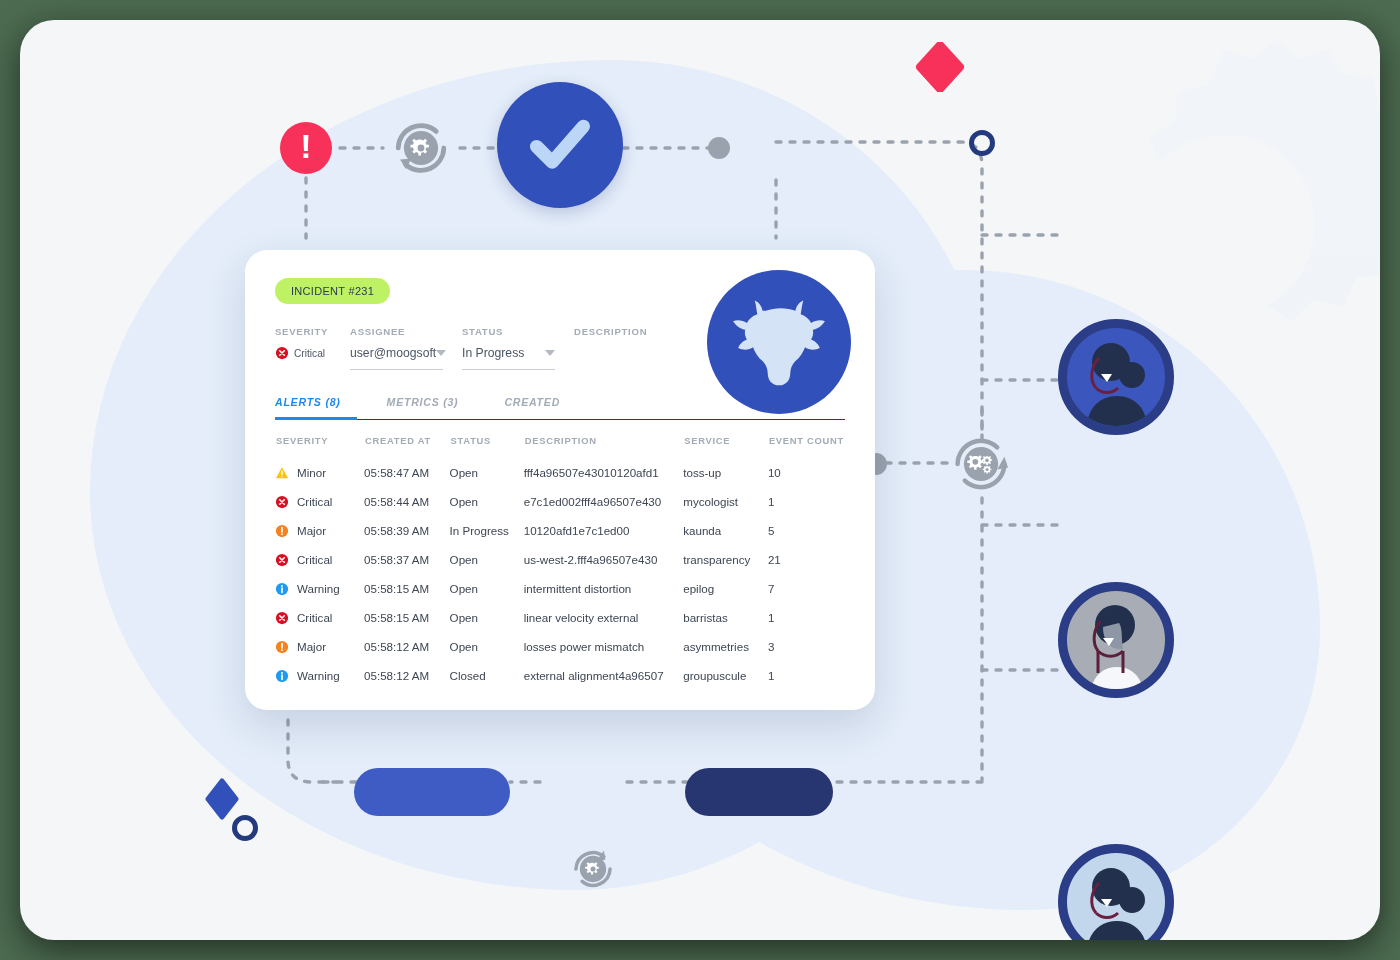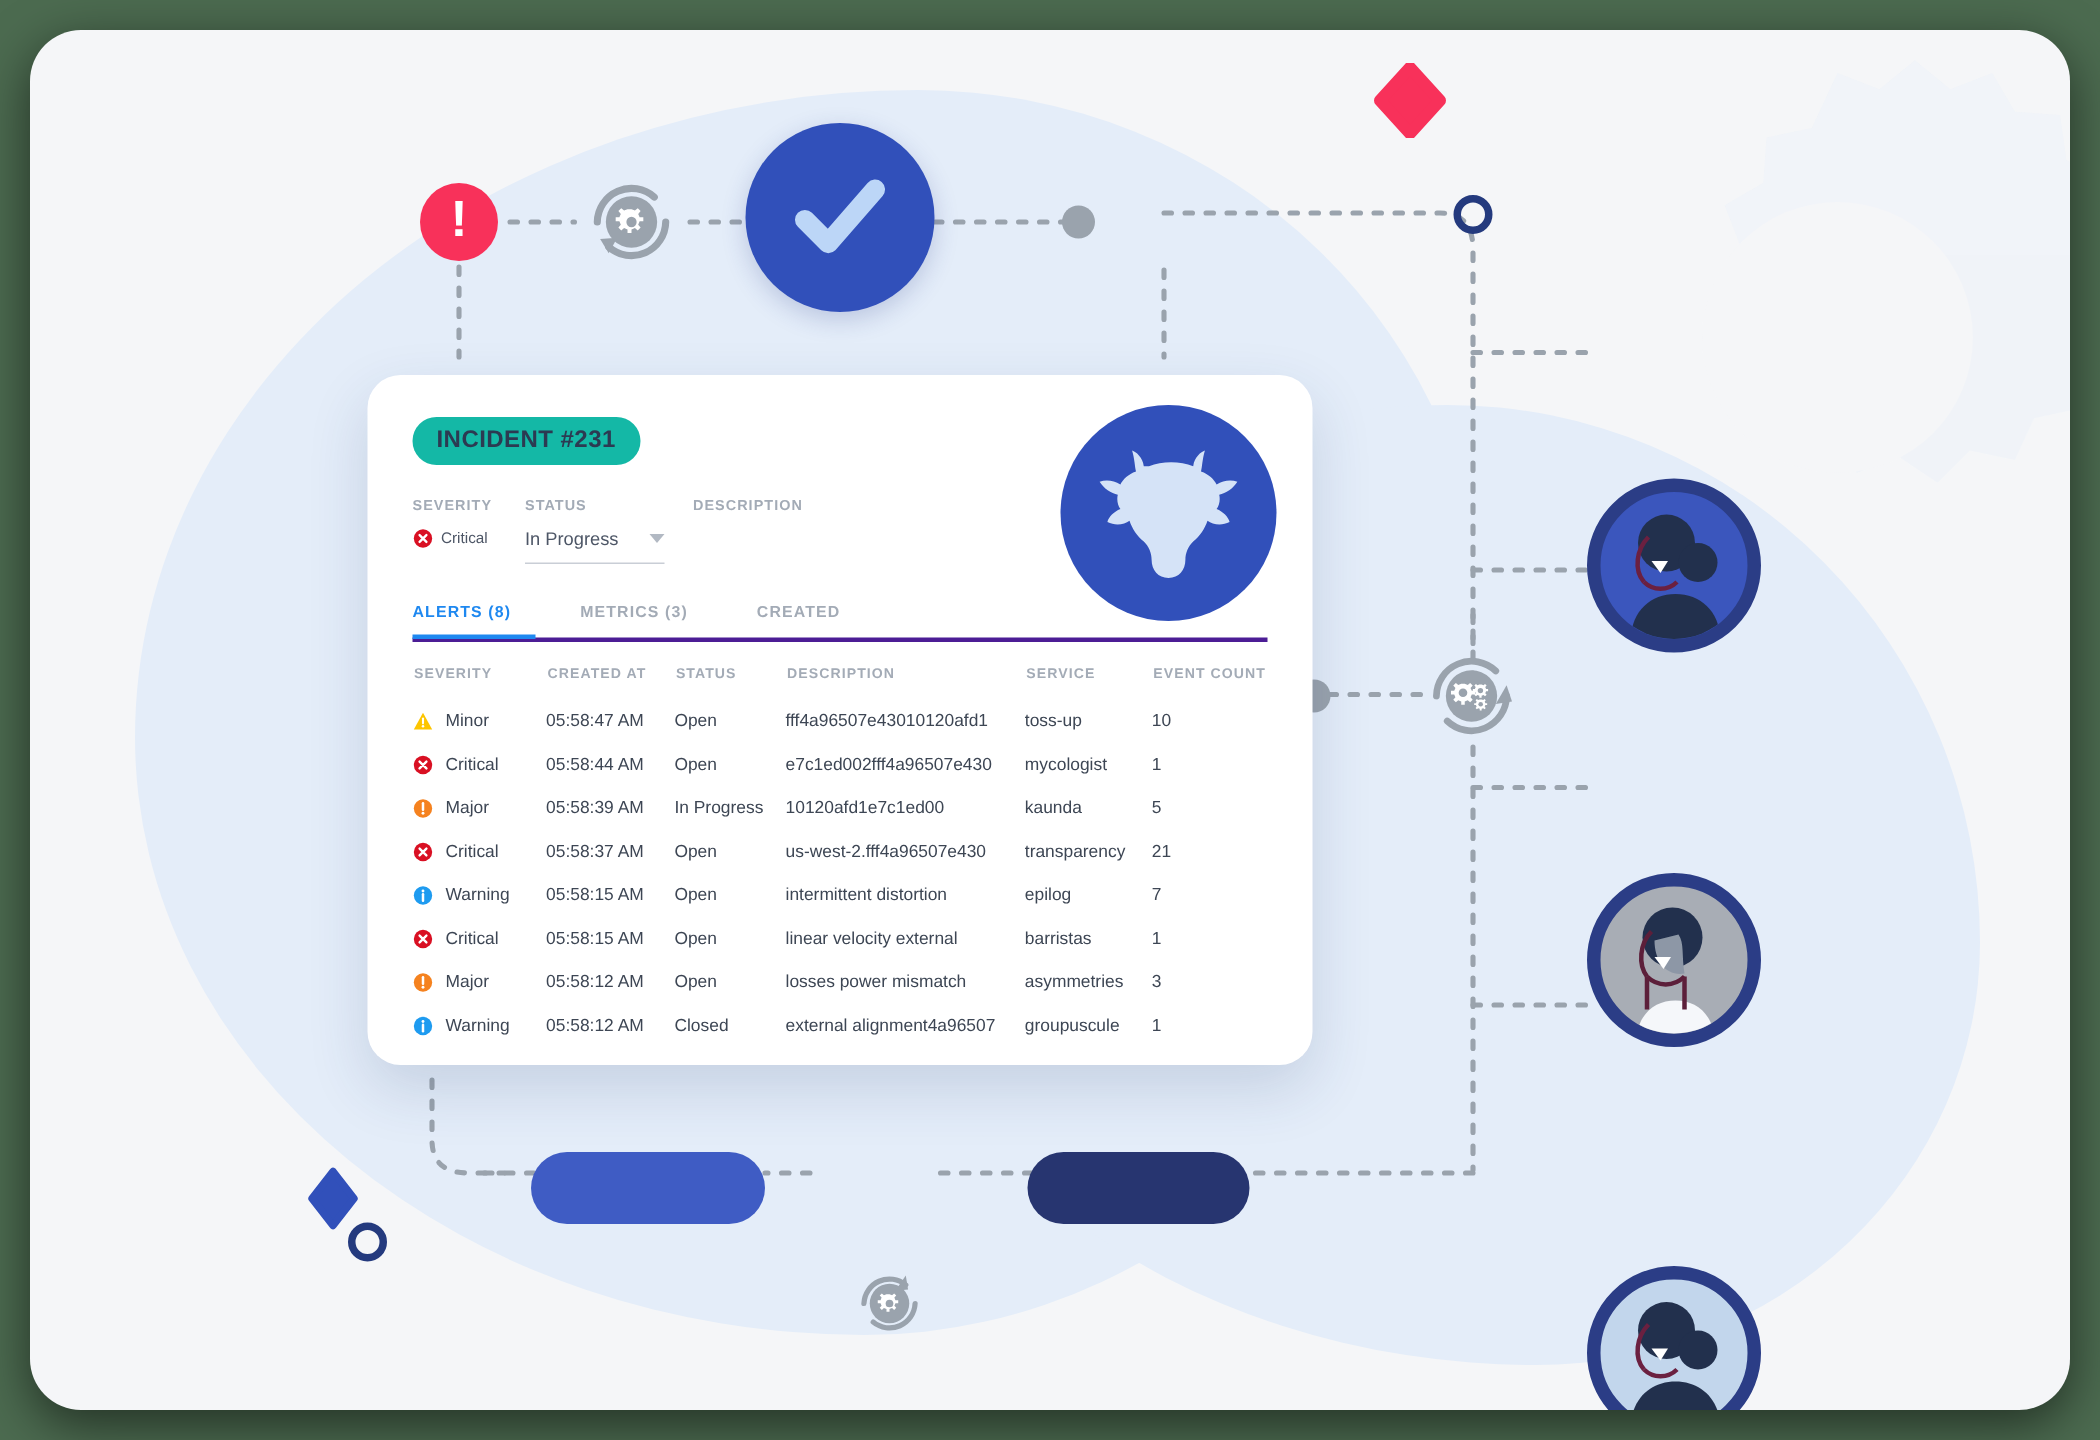--- a/index.html
+++ b/index.html
@@ -70,22 +70,22 @@
 
   
   #card{
     position:absolute;left:225px;top:230px;width:630px;height:460px;
     background:#fff;border-radius:22px;z-index:5;
     box-shadow:0 16px 40px rgba(40,60,110,.16);
   }
   .card-pad{padding:28px 30px 0 30px;}
 
   .badge{
-    display:inline-block;background:#14b8a6;color:#2c3a52;
-    font-size:16px;font-weight:bold;letter-spacing:.3px;
+    display:inline-block;background:#bef264;color:#2c3a52;
+    font-size:11px;font-weight:normal;letter-spacing:.3px;
     padding:7px 16px;border-radius:16px;
   }
 
   .fields{display:flex;margin-top:22px;gap:0;}
   .field{position:relative;}
   .f-sev{width:75px;}
   .f-asg{width:112px;}
   .f-sts{width:112px;}
   .f-desc{width:135px;}
 
@@ -107,21 +107,21 @@
   }
   .desc-text{font-size:10.4px;color:#555e6d;line-height:1.42;width:132px;}
 
   .logo-circle{
     position:absolute;right:24px;top:20px;width:144px;height:144px;
     border-radius:50%;background:#3150ba;
     display:flex;align-items:center;justify-content:center;z-index:6;
   }
 
   
-  .tabs{display:flex;margin-top:26px;border-bottom:3px solid #4c1d95;position:relative;}
+  .tabs{display:flex;margin-top:26px;border-bottom:1px solid #4c1d95;position:relative;font-style:italic;}
   .tab{
     font-size:10.6px;font-weight:bold;letter-spacing:.75px;color:#a3abb6;
     padding:0 0 11px 0;margin-right:46px;cursor:pointer;white-space:nowrap;
   }
   .tab.active{color:#1e88f0;}
   .tab.active:after{
     content:"";position:absolute;left:0;bottom:-1px;width:82px;height:3px;background:#1e88f0;
   }
 
   
@@ -309,20 +309,27 @@
           <div class="flabel">SEVERITY</div>
           <div class="sev-inline">
             <svg class="sv-ico" viewBox="0 0 16 16">
               <circle cx="8" cy="8" r="7" fill="#d91023"></circle>
               <path d="M5.4 5.4l5.2 5.2M10.6 5.4l-5.2 5.2" stroke="#fff" stroke-width="1.8" stroke-linecap="round"></path>
             </svg>
             <span class="txt">Critical</span>
           </div>
         </div>
 
+        <div class="field f-asg">
+          <div class="flabel">ASSIGNEE</div>
+          <div class="select">
+            <span class="fval">user@moogsoft</span>
+            <span class="caret"></span>
+          </div>
+        </div>
 
         <div class="field f-sts">
           <div class="flabel">STATUS</div>
           <div class="select">
             <span class="fval">In Progress</span>
             <span class="caret"></span>
           </div>
         </div>
 
         <div class="field f-desc">

